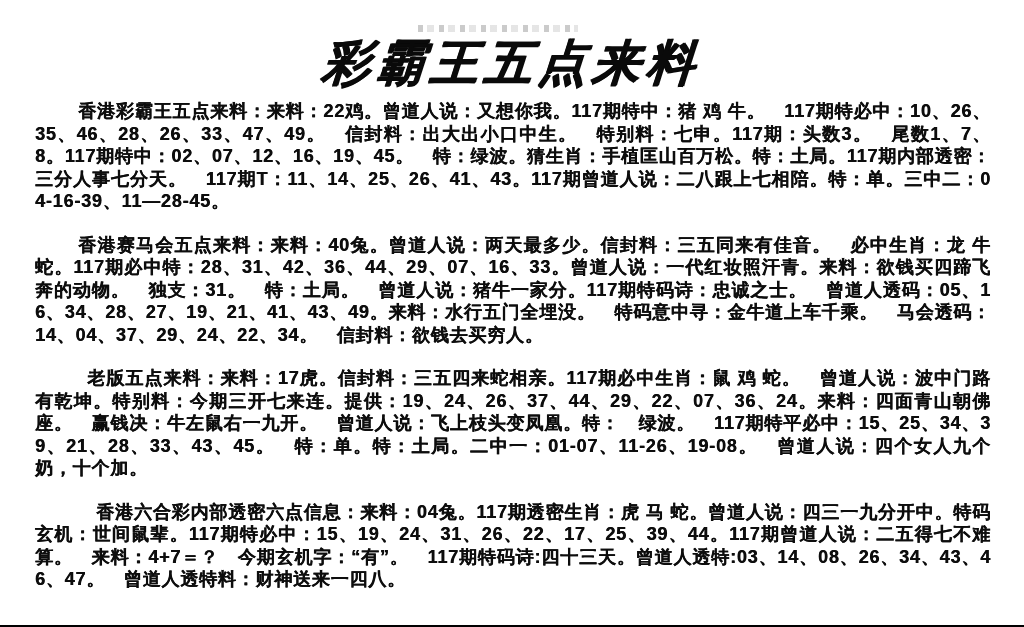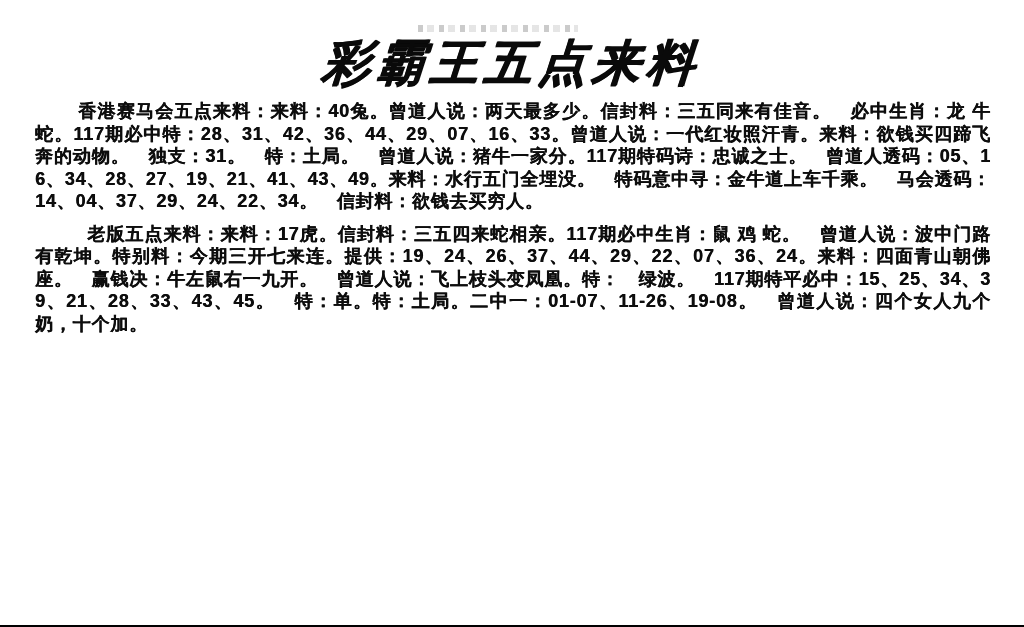--- a/index.html
+++ b/index.html
@@ -63,21 +63,21 @@
     text-align: justify;
     text-justify: inter-character;
     word-break: break-all;
     color: #0d0d0d;
   }
   .para {
     margin: 0;
     text-indent: 2.4em;
     text-shadow: 0.4px 0 currentColor;
   }
-  .para + .para { margin-top: 10px; }
+  .para + .para { margin-top: 21px; }
   .para-old   { text-indent: 2.9em; }
   .para-six   { text-indent: 3.4em; }
   .bottom-line {
     position: absolute;
     left: 0;
     bottom: 0;
     width: 100%;
     height: 2px;
     background: #000000;
   }
@@ -85,19 +85,21 @@
 </head>
 <body>
 
 <div class="sheet">
 
   <div class="faded-note"></div>
 
   <h1 class="title">彩霸王五点来料</h1>
 
   <div class="content">
+    <p class="para para-cbw">香港彩霸王五点来料：来料：22鸡。曾道人说：又想你我。117期特中：猪 鸡 牛。　117期特必中：10、26、35、46、28、26、33、47、49。　信封料：出大出小口中生。　特别料：七申。117期：头数3。　尾数1、7、8。117期特中：02、07、12、16、19、45。　特：绿波。猜生肖：手植匡山百万松。特：土局。117期内部透密：三分人事七分天。　117期T：11、14、25、26、41、43。117期曾道人说：二八跟上七相陪。特：单。三中二：04-16-39、11—28-45。</p>
     <p class="para para-jc">香港赛马会五点来料：来料：40兔。曾道人说：两天最多少。信封料：三五同来有佳音。　必中生肖：龙 牛 蛇。117期必中特：28、31、42、36、44、29、07、16、33。曾道人说：一代红妆照汗青。来料：欲钱买四蹄飞奔的动物。　独支：31。　特：土局。　曾道人说：猪牛一家分。117期特码诗：忠诚之士。　曾道人透码：05、16、34、28、27、19、21、41、43、49。来料：水行五门全埋没。　特码意中寻：金牛道上车千乘。　马会透码：14、04、37、29、24、22、34。　信封料：欲钱去买穷人。</p>
     <p class="para para-old">老版五点来料：来料：17虎。信封料：三五四来蛇相亲。117期必中生肖：鼠 鸡 蛇。　曾道人说：波中门路有乾坤。特别料：今期三开七来连。提供：19、24、26、37、44、29、22、07、36、24。来料：四面青山朝佛座。　赢钱决：牛左鼠右一九开。　曾道人说：飞上枝头变凤凰。特：　绿波。　117期特平必中：15、25、34、39、21、28、33、43、45。　特：单。特：土局。二中一：01-07、11-26、19-08。　曾道人说：四个女人九个奶，十个加。</p>
+    <p class="para para-six">香港六合彩内部透密六点信息：来料：04兔。117期透密生肖：虎 马 蛇。曾道人说：四三一九分开中。特码玄机：世间鼠辈。117期特必中：15、19、24、31、26、22、17、25、39、44。117期曾道人说：二五得七不难算。　来料：4+7＝？　今期玄机字：“有”。　117期特码诗:四十三天。曾道人透特:03、14、08、26、34、43、46、47。　曾道人透特料：财神送来一四八。</p>
   </div>
 
   <div class="bottom-line"></div>
 
 </div>
 
 </body></html>

